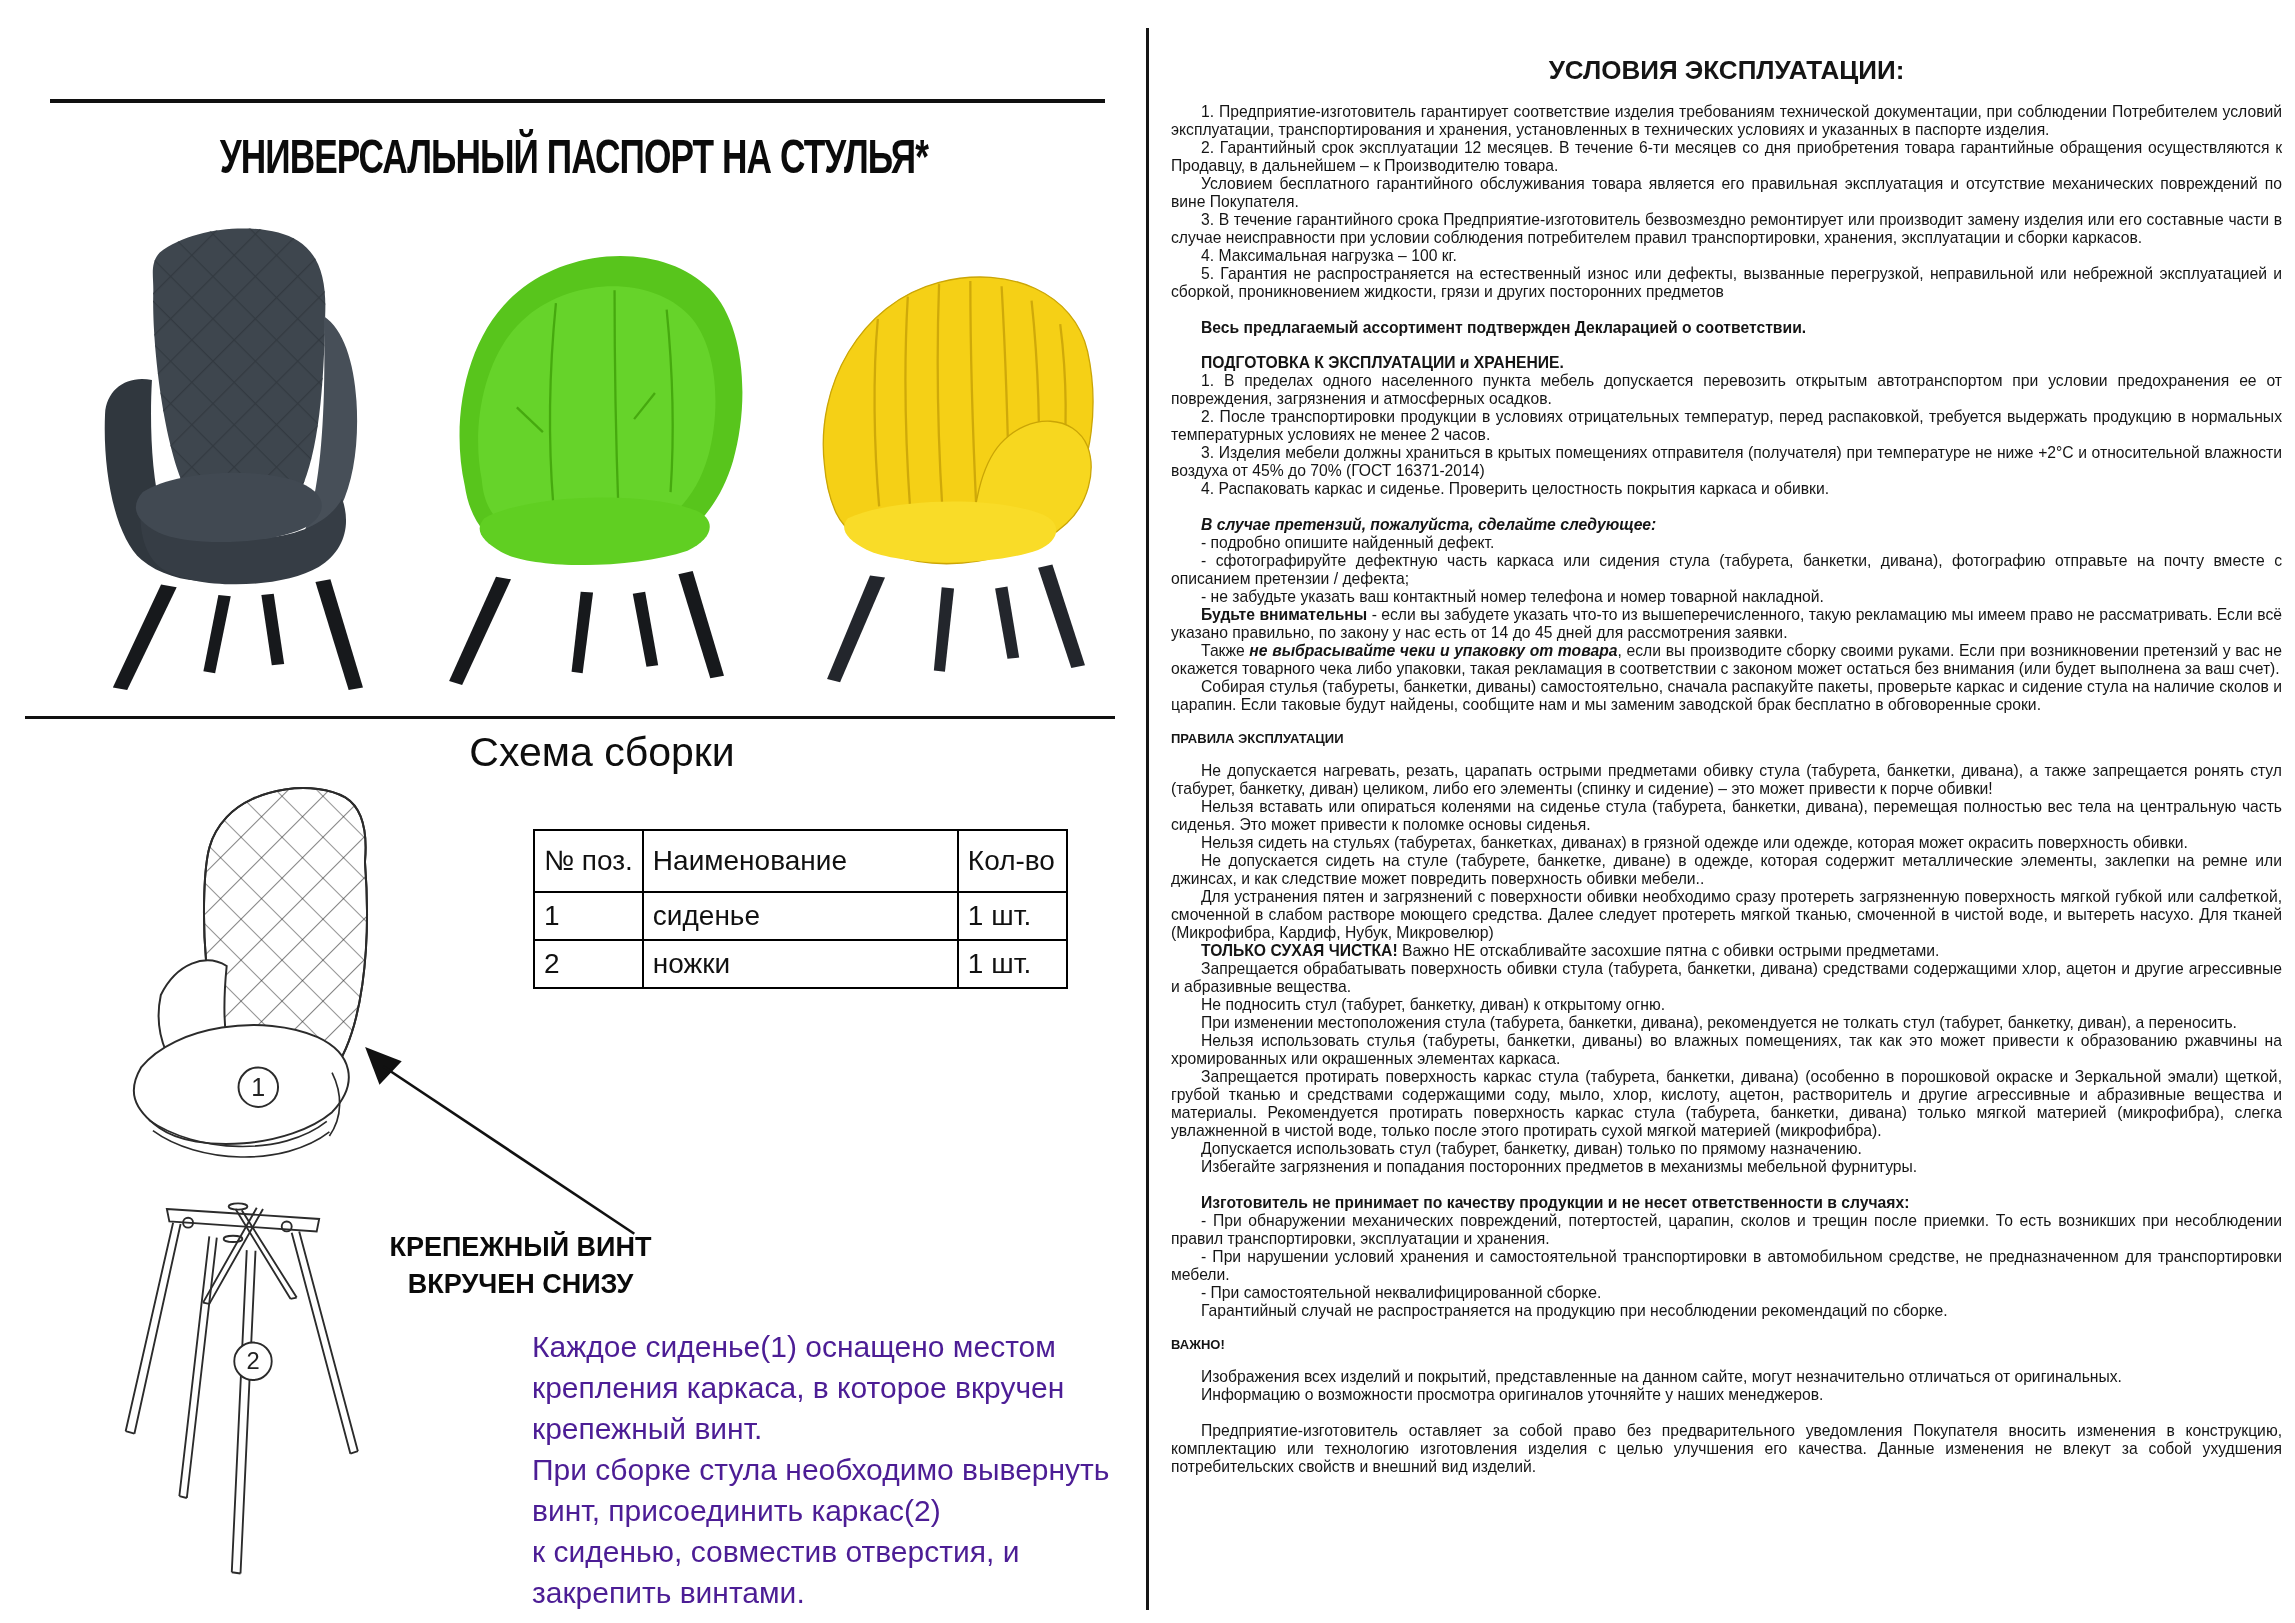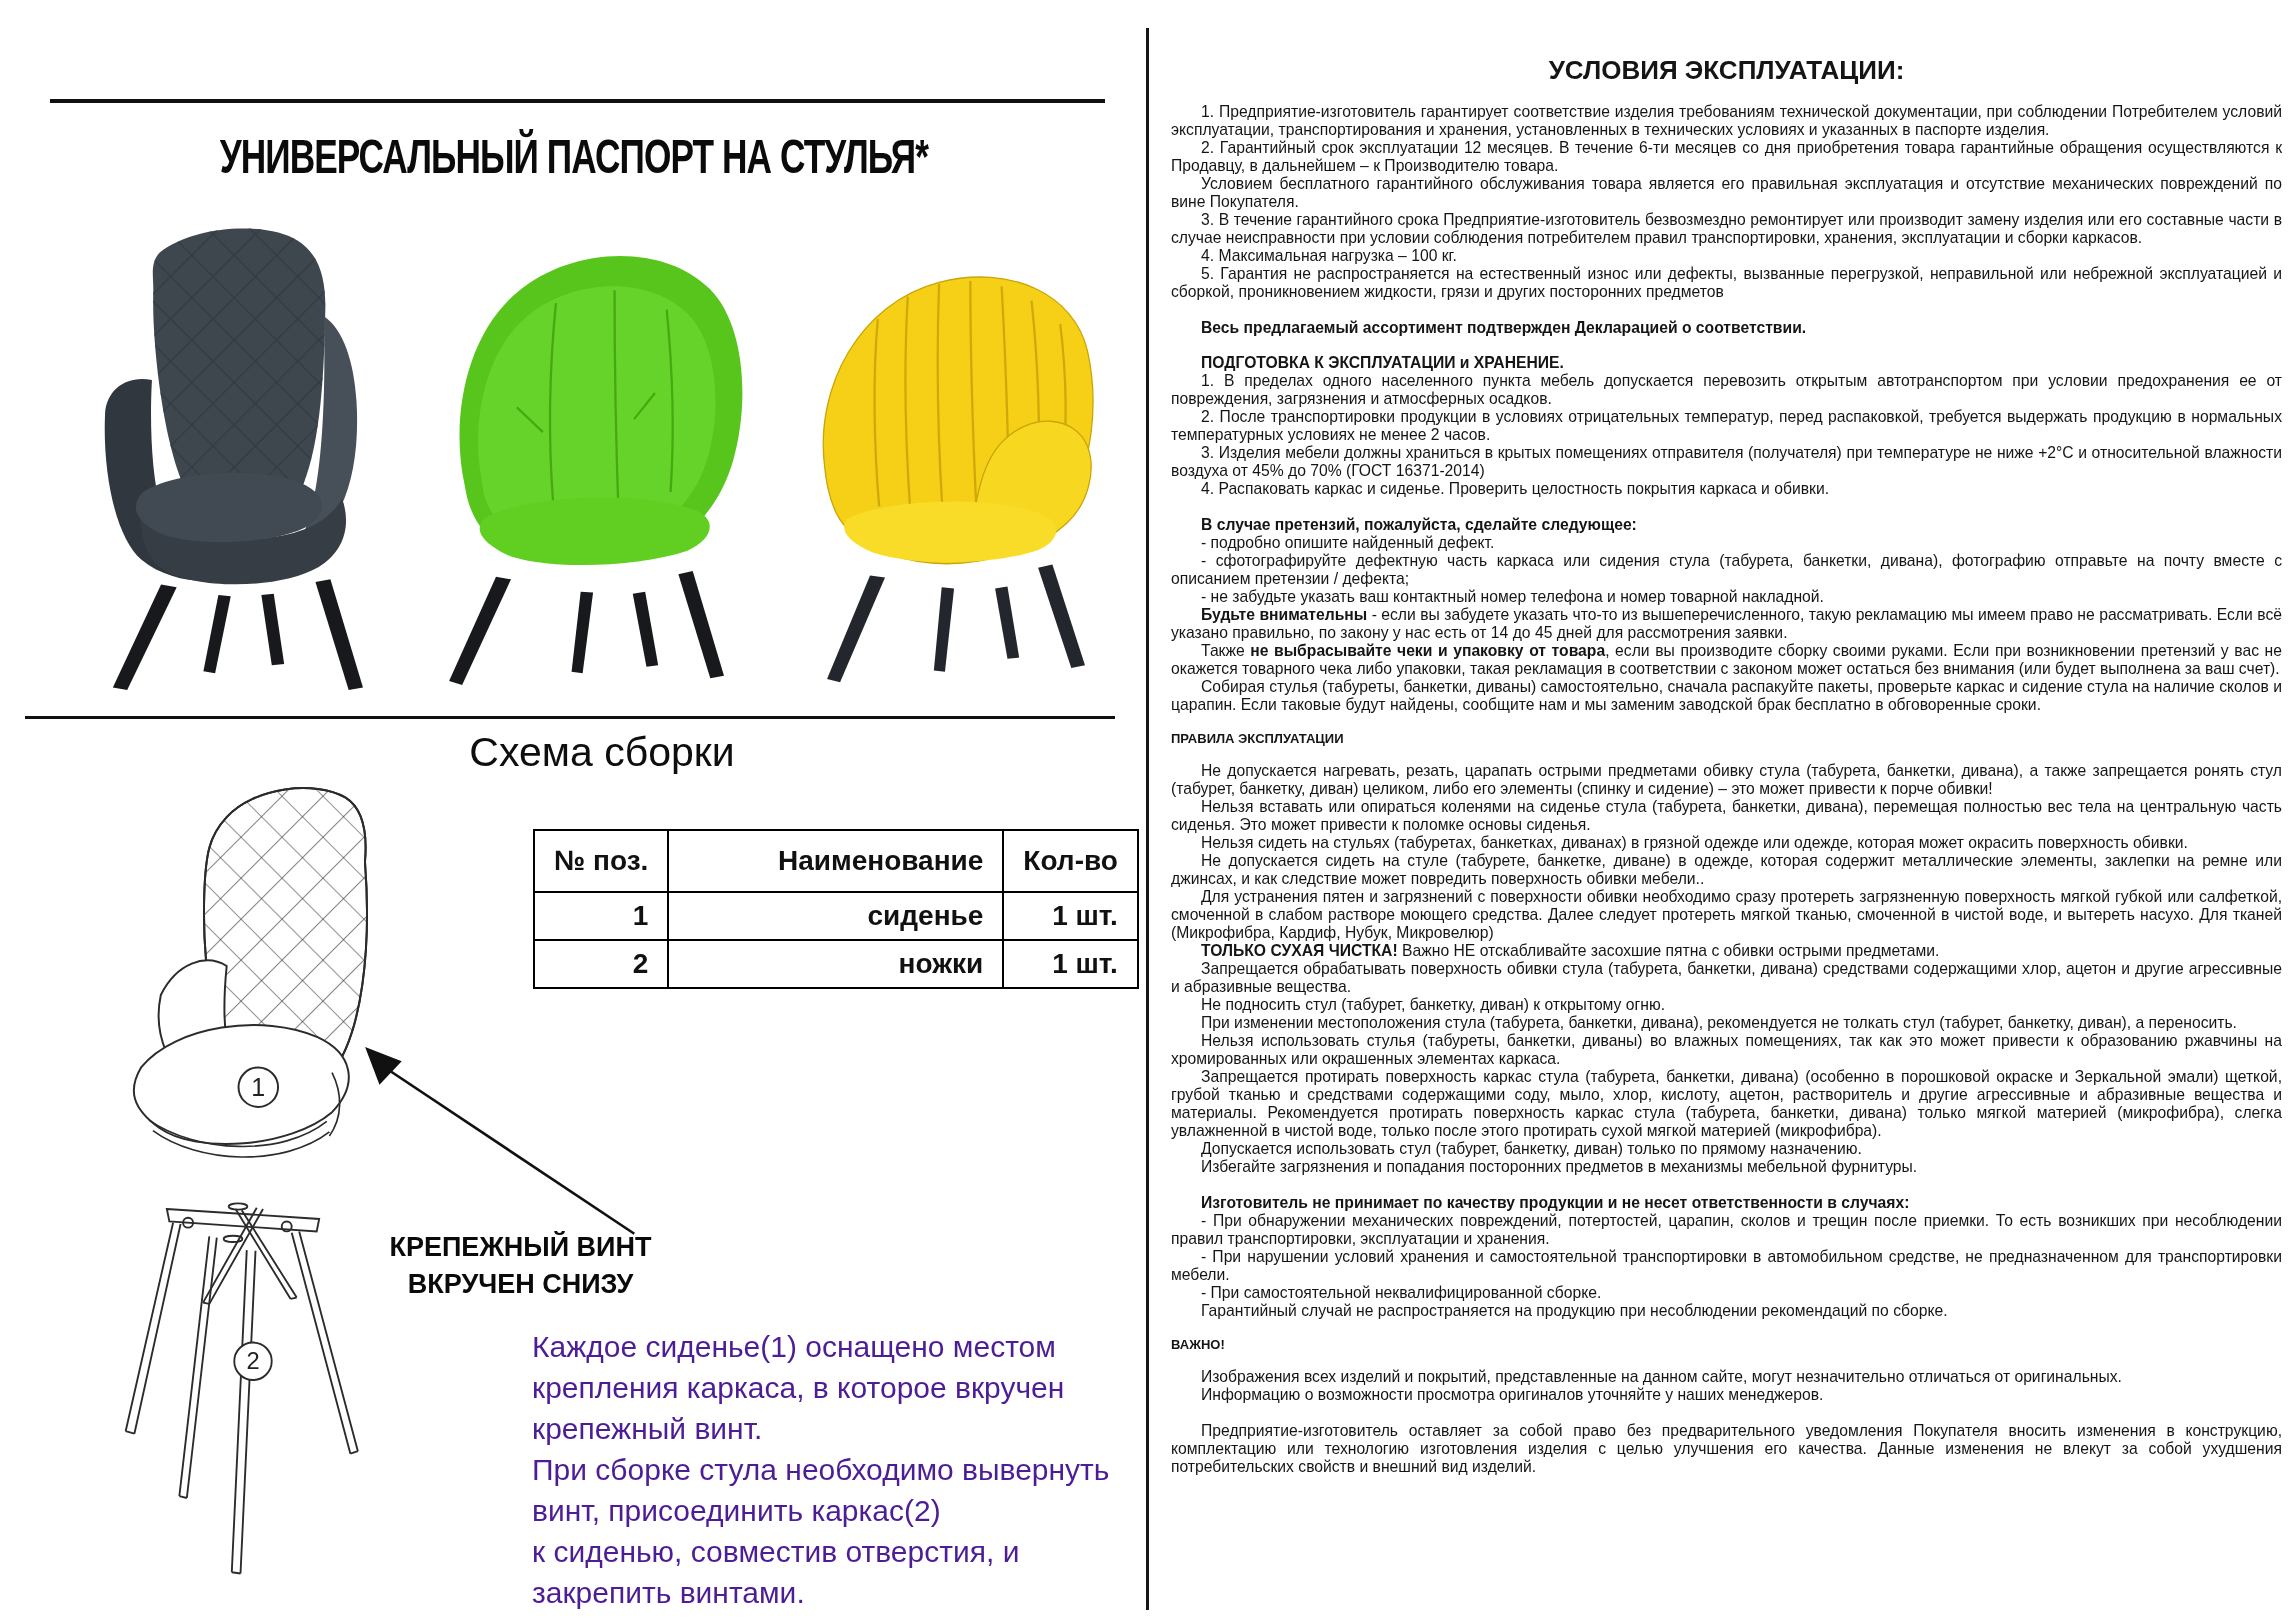--- a/index.html
+++ b/index.html
@@ -17,35 +17,35 @@
   .doc-title .squeeze{display:inline-block;transform:scaleX(.72);transform-origin:center;letter-spacing:-1.3px;}
   .chair-row{position:absolute;left:56px;top:210px;width:1065px;height:484px;display:flex;justify-content:space-between;align-items:flex-end;}
   .chair-row svg{width:343px;height:482px;}
   .assembly-title{position:absolute;left:0;top:729px;width:1148px;text-align:center;font-size:41px;font-weight:400;color:#0e0e0e;margin-left:28px;}
   .seat-art{position:absolute;left:97px;top:775px;width:370px;height:461px;}
   .legs-art{position:absolute;left:90px;top:1169px;width:331px;height:437px;}
   .callout-arrow{position:absolute;left:361px;top:1043px;width:280px;height:196px;}
   .callout{position:absolute;left:353px;top:1229px;width:335px;text-align:center;
     font-weight:700;font-size:27px;line-height:37px;color:#0a0a0a;}
   .parts-table{position:absolute;left:533px;top:829px;border-collapse:collapse;font-size:28px;font-weight:400;color:#111;}
-  .parts-table th,.parts-table td{border:2.6px solid #000;padding:0 19px;text-align:right;font-weight:700;white-space:nowrap;}
+  .parts-table th,.parts-table td{border:2.6px solid #000;padding:0 9px;text-align:left;font-weight:400;white-space:nowrap;}
   .parts-table th{height:60px;}
   .parts-table td{height:46px;}
   .col-num{width:77px;}  .col-name{width:295px;}  .col-qty{width:89px;}
   .instructions{position:absolute;left:532px;top:1326px;width:614px;
     font-size:30px;line-height:41px;white-space:pre-line;color:#4c1d95;}
   
   .right-col{position:absolute;left:1171px;top:55px;width:1111px;
     font-size:15.7px;line-height:18px;text-align:justify;color:#151515;}
   .rb-h1{text-align:center;font-weight:700;font-size:26px;line-height:30px;margin:0 0 18.3px 0;}
   .rb-h2{text-align:left;font-weight:700;font-size:13px;line-height:22px;margin:14.4px 0 11.8px 0;}
   .rb-p{margin:0;text-indent:30px;}
   .rb-gap{height:17.6px;}
   .b{font-weight:700;}
-  .i{margin-top:32px;}
+  .i{font-style:italic;margin-top:32px;}
 </style>
 </head>
 <body>
 
 <div class="page">
 
   <div class="v-divider"></div>
   <div class="rule-top"></div>
   <div class="rule-mid"></div>
 

